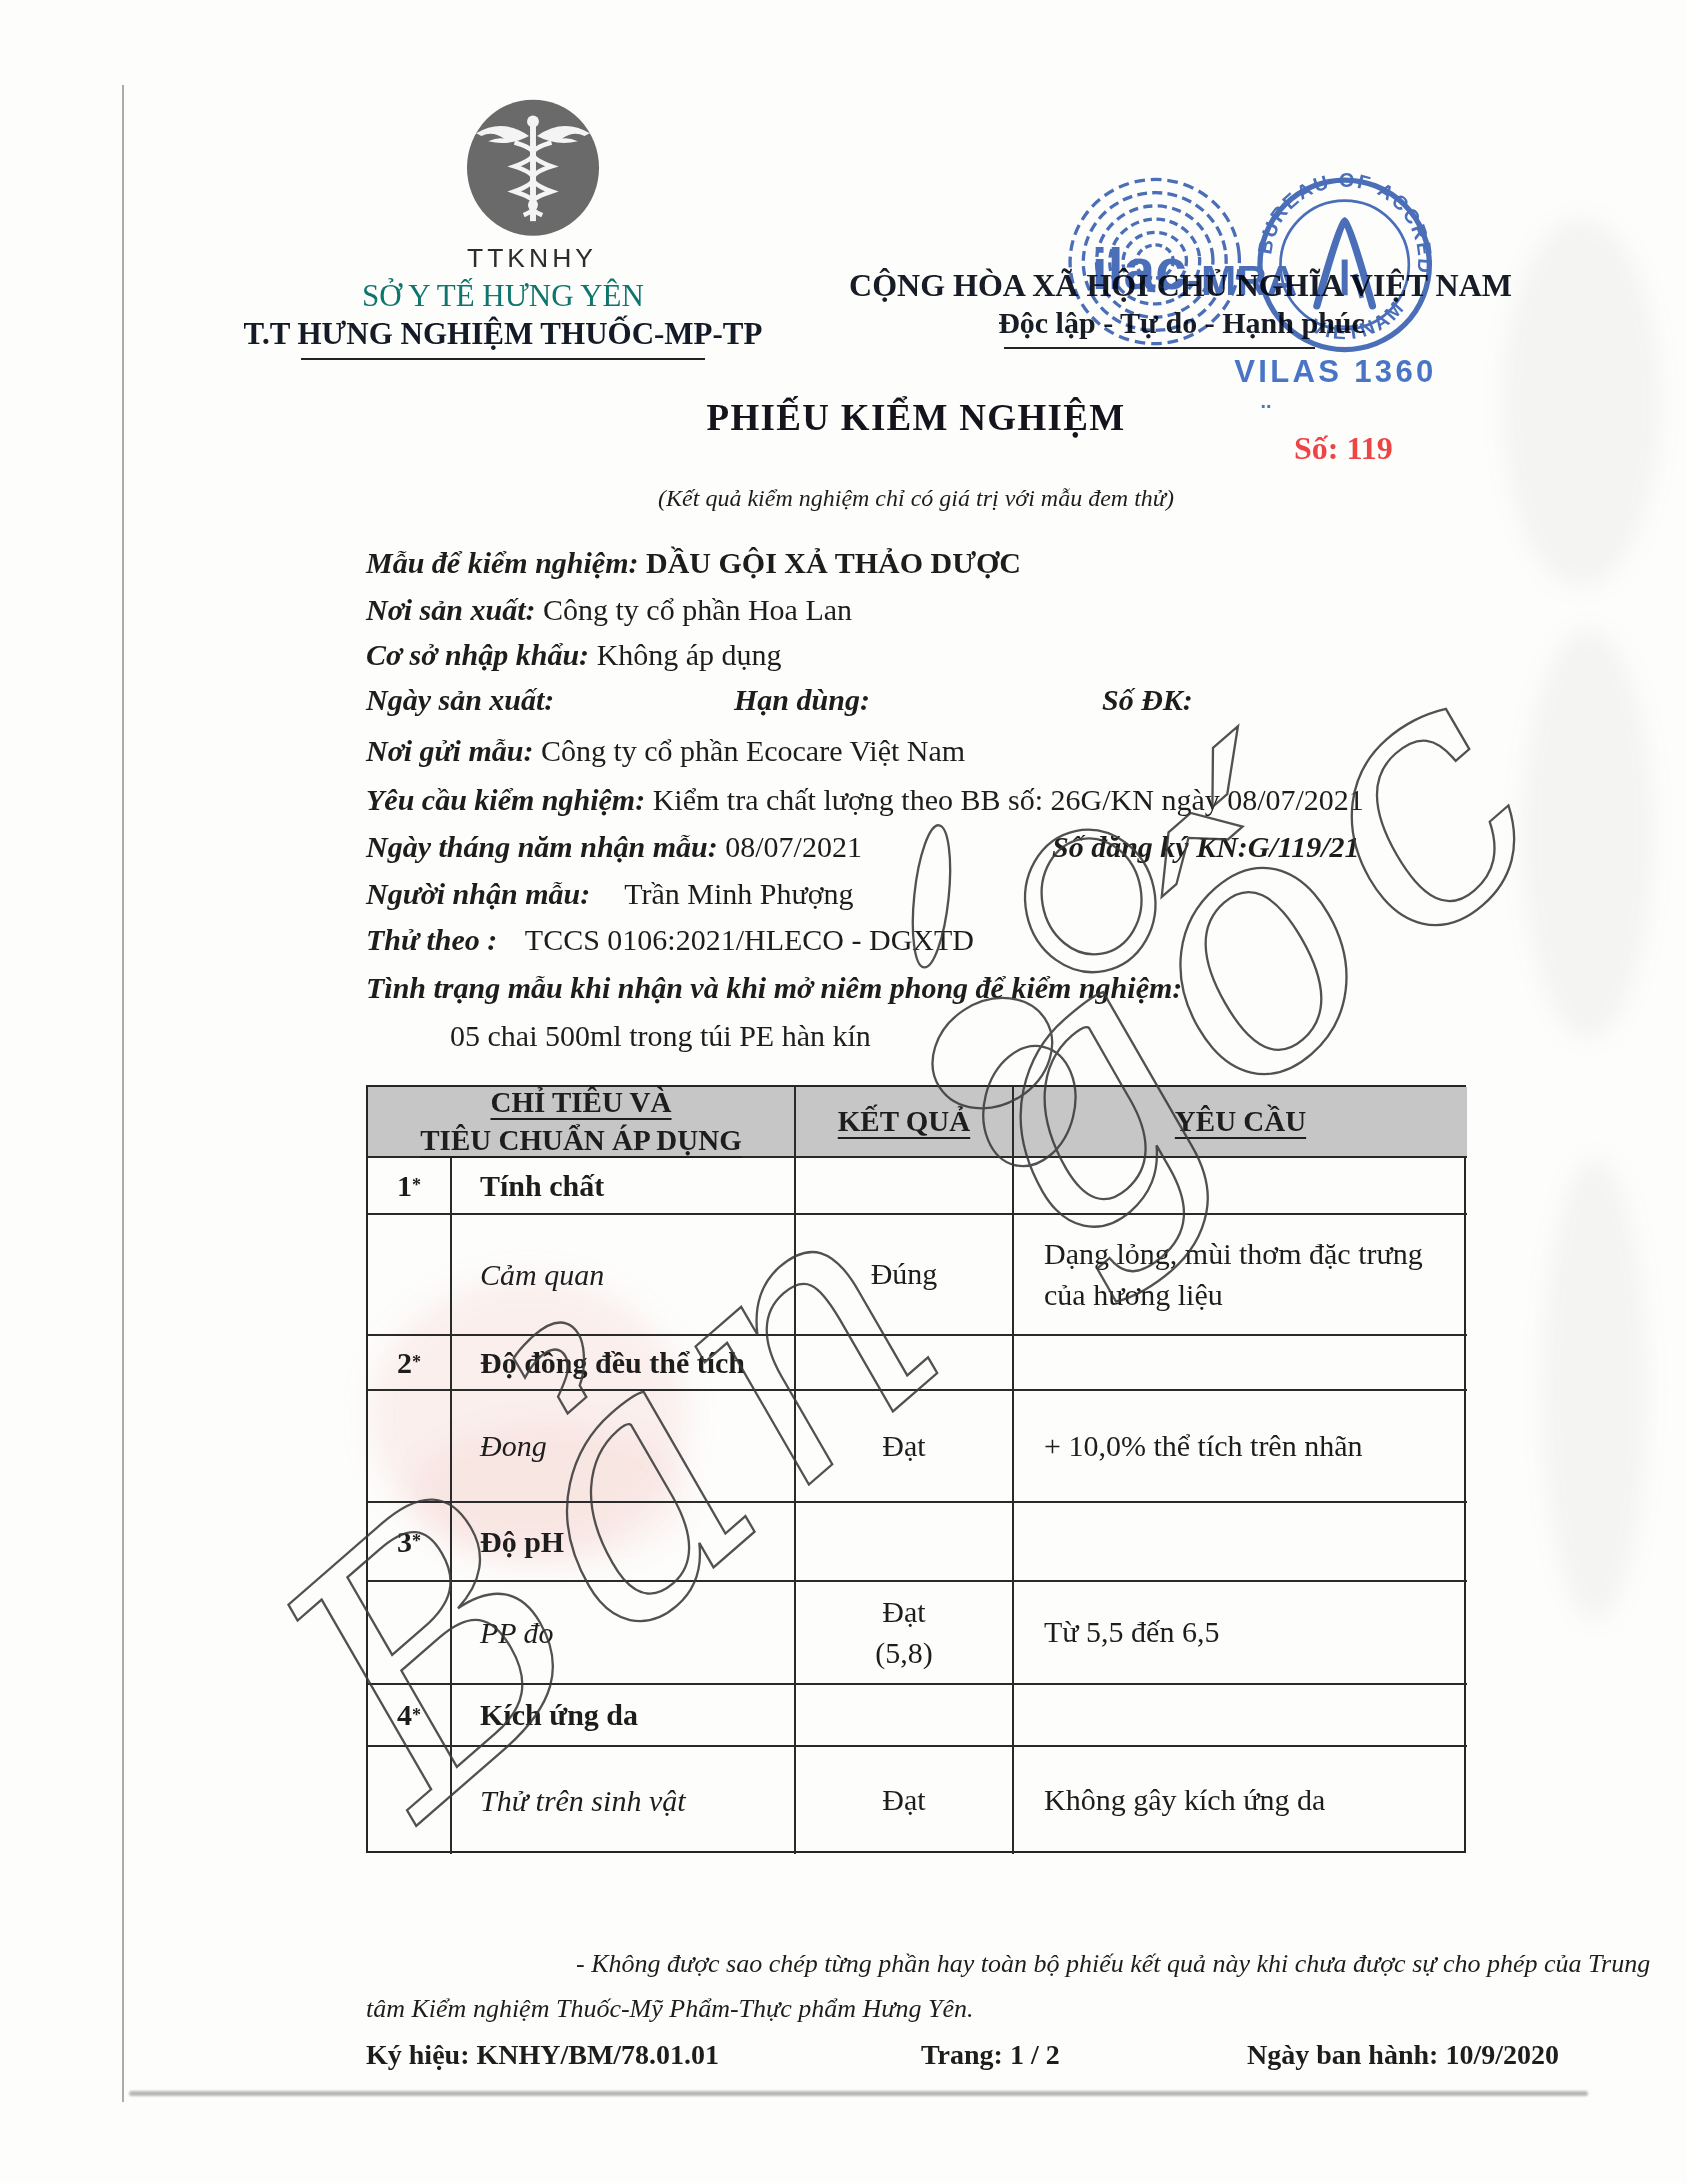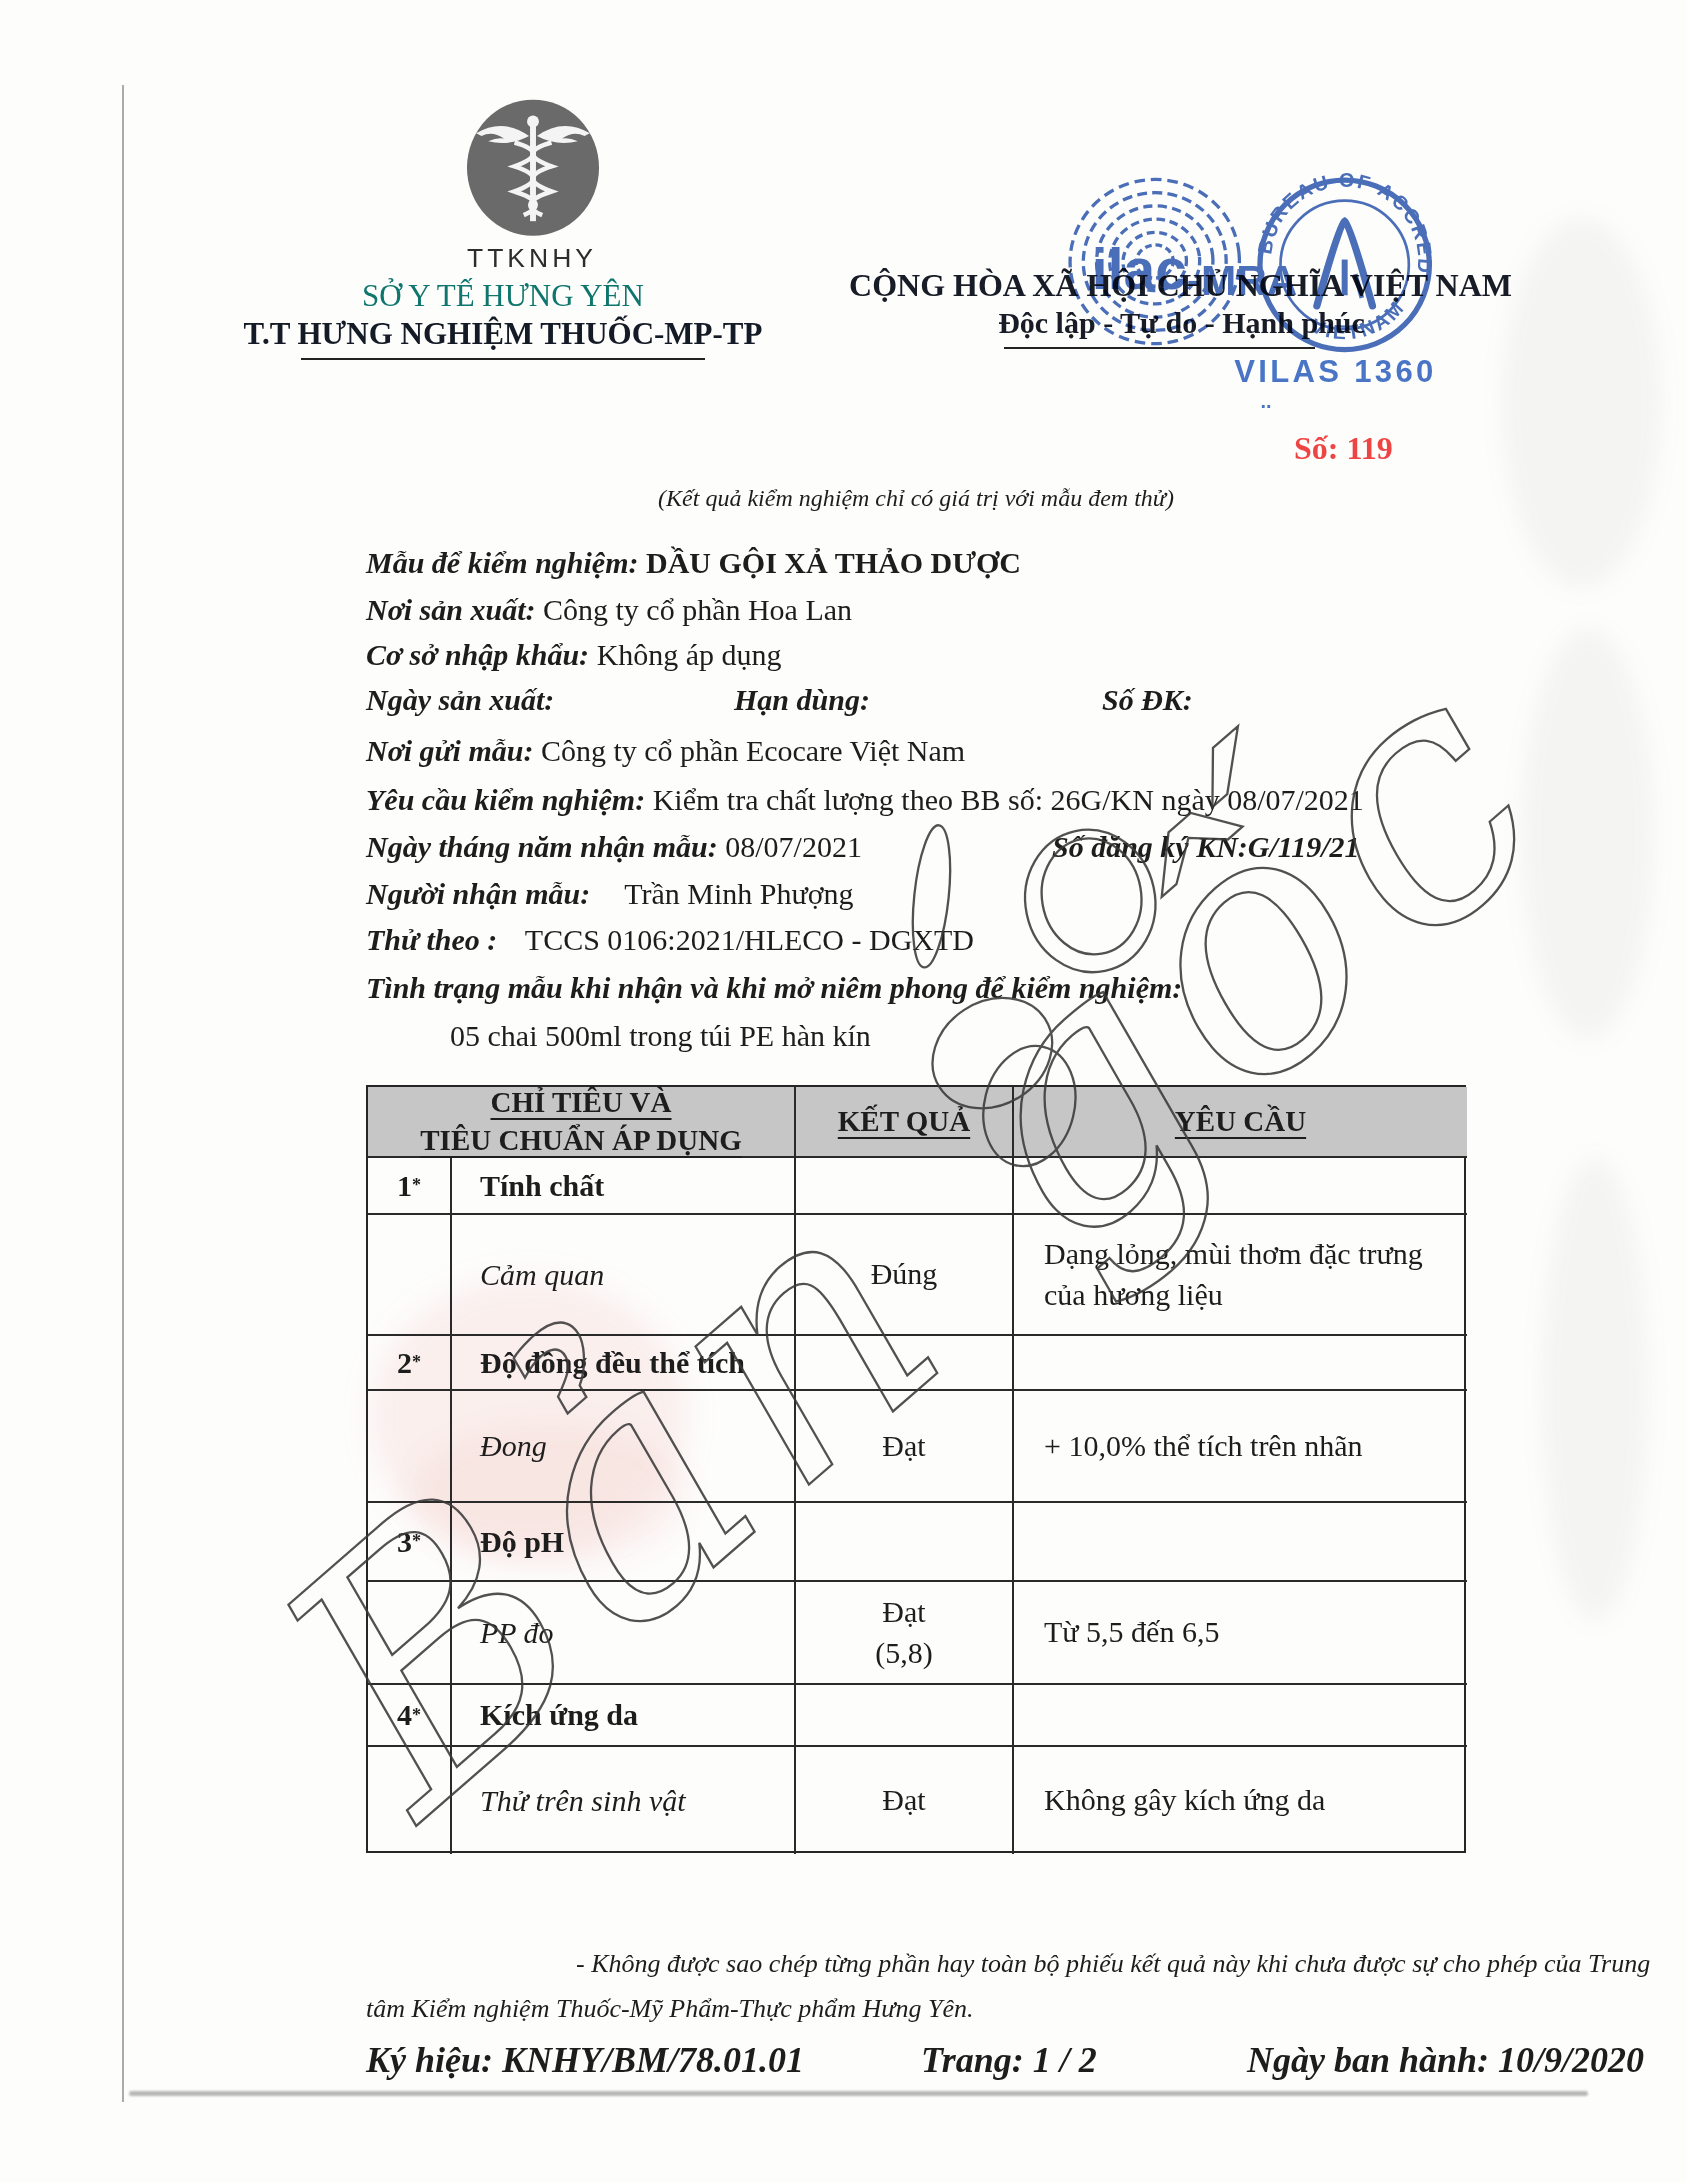--- a/index.html
+++ b/index.html
@@ -50,21 +50,21 @@
   .cell.namecol{padding-left:28px;}
   .bold-name{font-weight:bold;}
   .ital-name{font-style:italic;}
   .cell.rescol{justify-content:center;text-align:center;flex-direction:column;line-height:1.35;}
   .cell.reqcol{padding-left:30px;padding-right:20px;line-height:1.35;}
   sup.star{font-size:60%;vertical-align:super;}
   
   .foot{font-size:26px;font-style:italic;line-height:1.2;}
   .foot .t{font-weight:bold;text-decoration:underline;text-underline-offset:4.6px;}
   .foot sup{font-size:62%;}
-  .footline{font-size:36px;font-style:italic;font-weight:bold;white-space:nowrap;text-align:right;}
+  .footline{font-size:28px;font-weight:bold;white-space:nowrap;text-align:right;}
   
   .wm{left:0;top:0;width:1687px;height:2183px;pointer-events:none;}
 </style>
 </head>
 <body>
 
 <div class="page">
 
   <div class="abs scan-edge-left"></div>
   <div class="abs scan-edge-bottom"></div>
@@ -119,20 +119,21 @@
         </text>
         <path d="M -42 62 Q -8 -62 0 -66 Q 8 -62 42 62" stroke-width="11" stroke-linecap="round"></path>
         <line x1="0" y1="-8" x2="0" y2="46" stroke-width="9"></line>
         <line x1="16" y1="14" x2="26" y2="50" stroke-width="7"></line>
       </g>
       <text x="463" y="352" text-anchor="middle" font-family="Liberation Sans, sans-serif" font-size="47" font-weight="bold" letter-spacing="5" fill="#2a5ec0" stroke="none">VILAS 1360</text>
       <text x="350" y="392" font-family="Liberation Sans, sans-serif" font-size="30" font-weight="bold" fill="#2a5ec0" stroke="none">..</text>
     </g>
   </svg>
 
+  <div class="abs doc-title">PHIẾU KIỂM NGHIỆM</div>
   <div class="abs doc-number">Số: 119</div>
   <div class="abs doc-subtitle">(Kết quả kiểm nghiệm chỉ có giá trị với mẫu đem thử)</div>
 
   <div class="abs fld" style="left:366px;top:546px;">
     <span class="lab">Mẫu để kiểm nghiệm:</span>
     <span class="valbold">DẦU GỘI XẢ THẢO DƯỢC</span>
   </div>
   <div class="abs fld" style="left:366px;top:593px;">
     <span class="lab">Nơi sản xuất:</span>
     <span class="val">Công ty cổ phần Hoa Lan</span>

